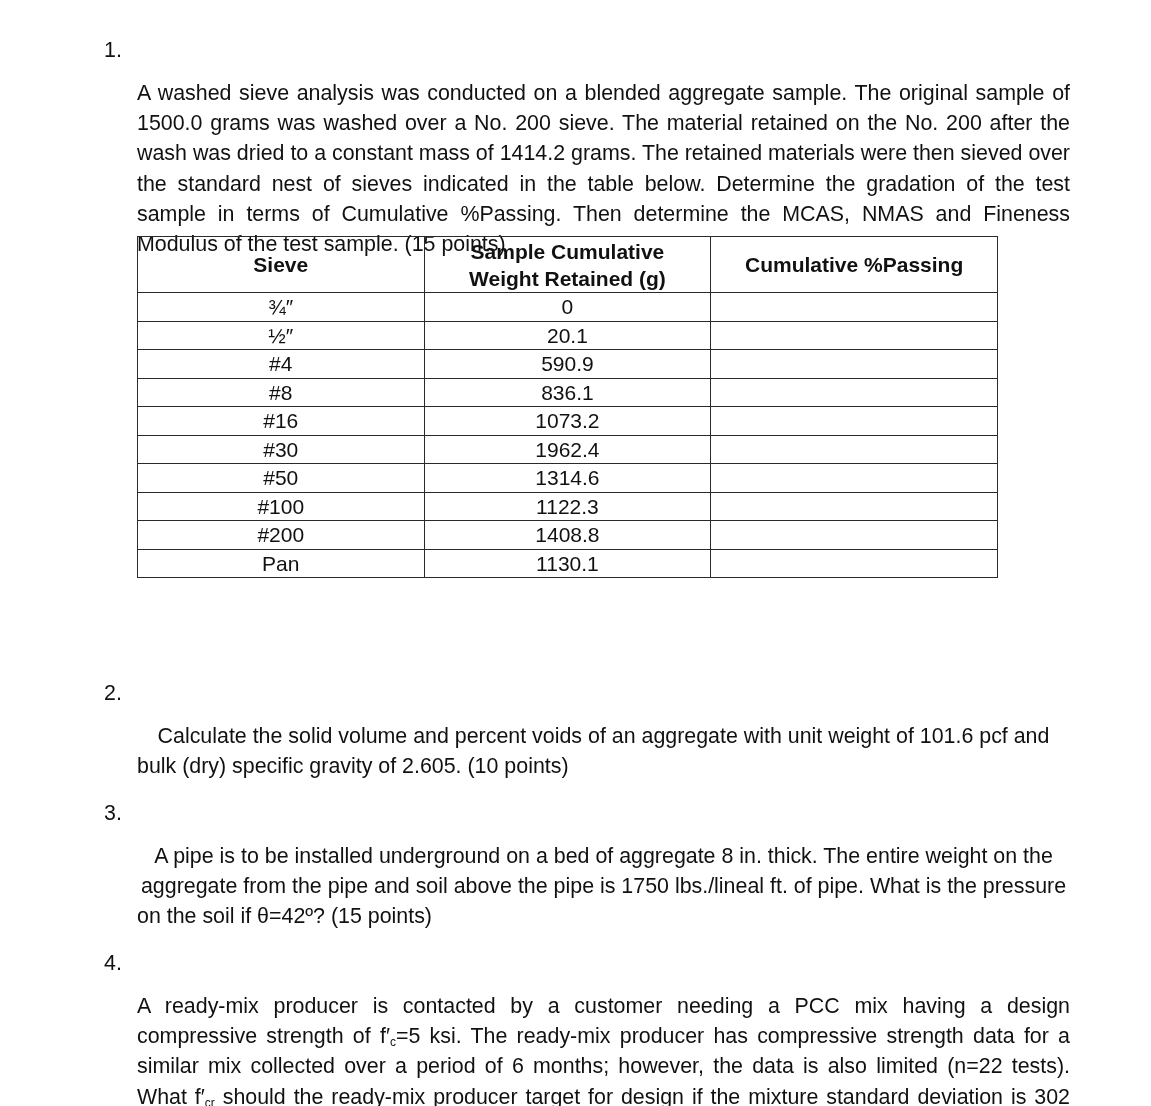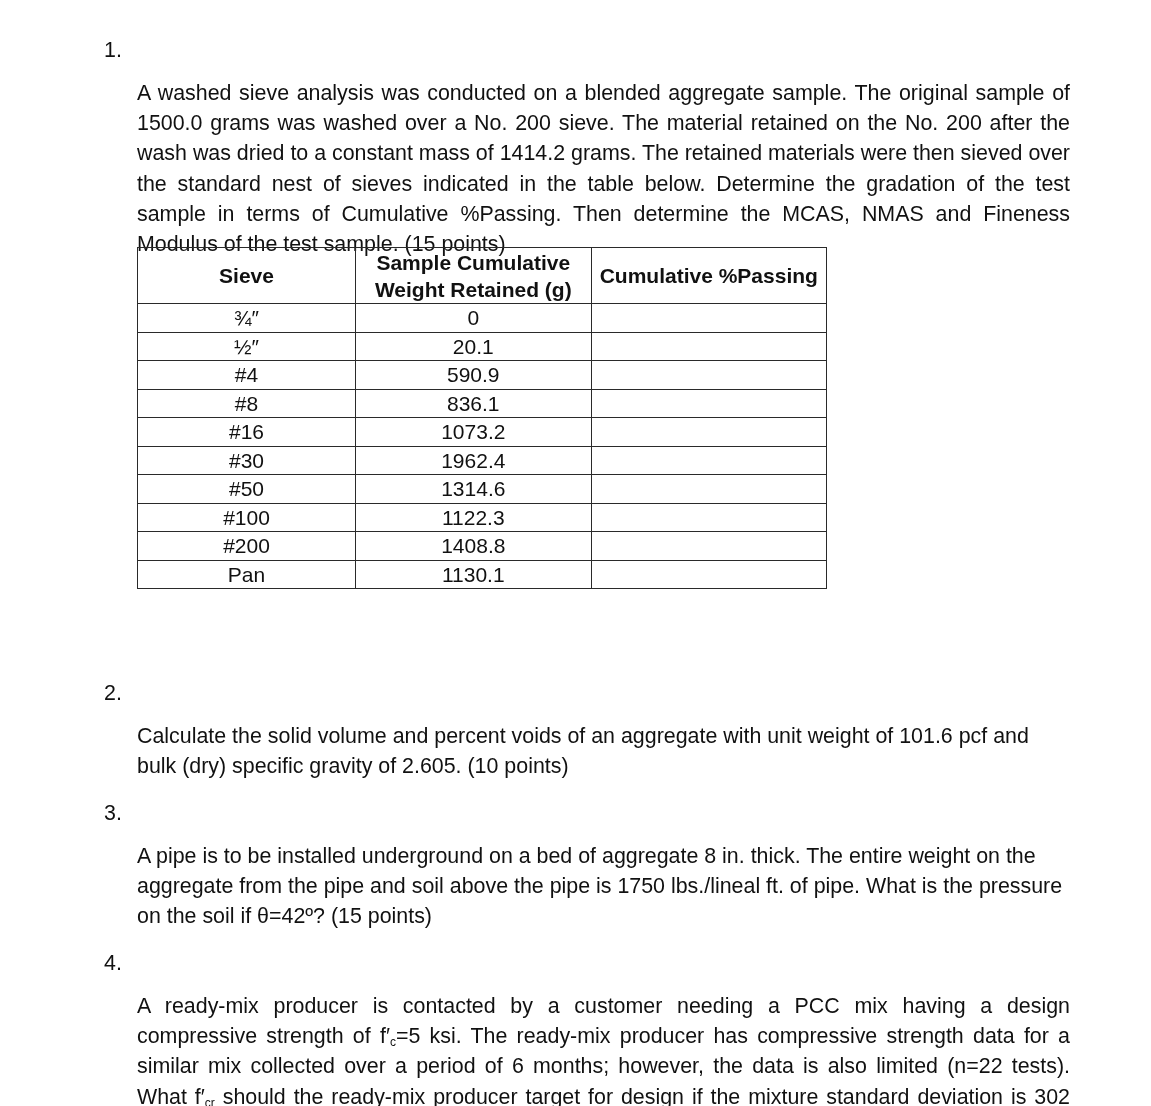--- a/index.html
+++ b/index.html
@@ -11,25 +11,25 @@
   .question {
     position: absolute; left: 104px; width: 966px;
     font-size: 21.4px; line-height: 30.2px;
   }
   .question .num { position: absolute; left: 0; top: 0; width: 30px; }
   .question .body { margin-left: 33px; text-align: justify; text-align-last: left; margin-top: 43px; }
   #q1 { top: 35px; }
   #q2 { top: 678px; }
   #q3 { top: 798px; }
   #q4 { top: 948px; }
-  .q2 .body, .q3 .body { text-align: left; }
+  .q2 .body, .q3 .body { text-align: center; }
 
   table.sieve {
-    position: absolute; left: 137px; top: 247px;
-    border-collapse: collapse; width: 690px;
+    position: absolute; left: 137px; top: 236px;
+    border-collapse: collapse; width: 861px;
     font-size: 21px;
   }
   table.sieve th, table.sieve td {
     border: 1.3px solid #2a2a2a; text-align: center; padding: 0;
   }
   table.sieve th { font-weight: bold; height: 55px; line-height: 27px; font-size: 21px; }
   table.sieve td { height: 27.5px; line-height: 27px; }
   col.c1 { width: 287px; } col.c2 { width: 287px; } col.c3 { width: 287px; }
   sub { font-size: 12px; vertical-align: -3px; line-height: 0; }
 </style>

